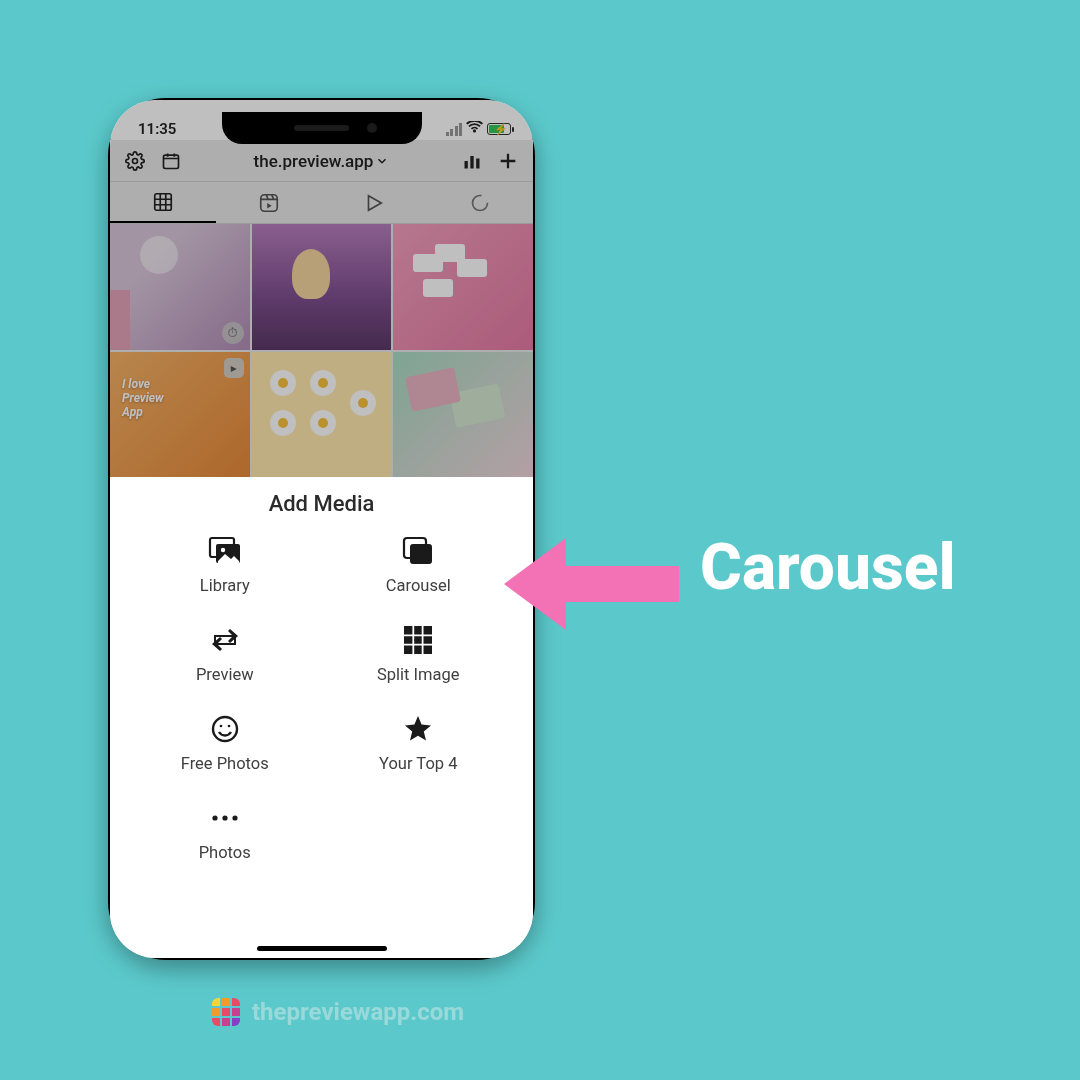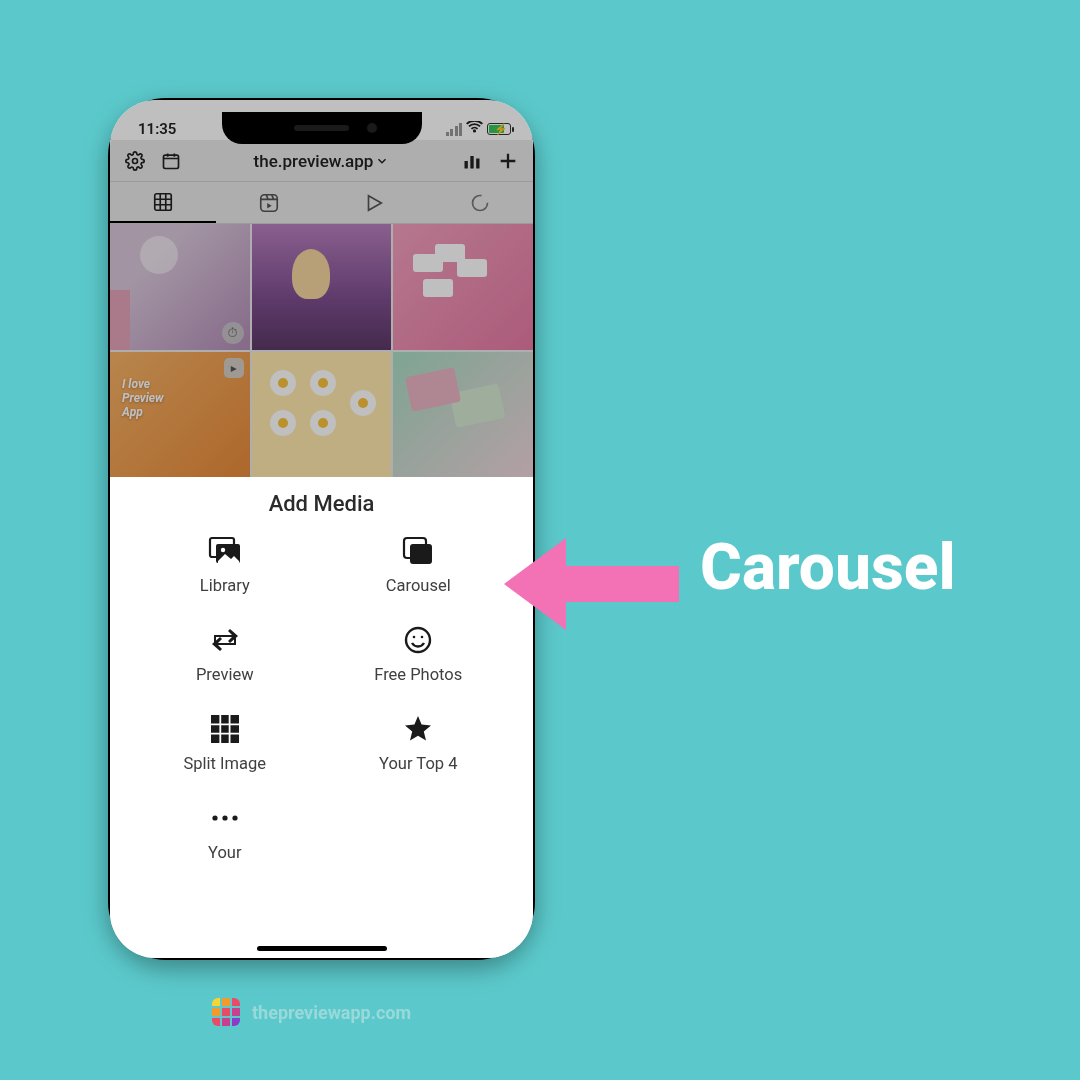--- a/index.html
+++ b/index.html
@@ -193,21 +193,21 @@
   }
   .logo span:nth-child(1){background:#f7d634}
   .logo span:nth-child(2){background:#f29a2e}
   .logo span:nth-child(3){background:#e94b66}
   .logo span:nth-child(4){background:#f29a2e}
   .logo span:nth-child(5){background:#e94b66}
   .logo span:nth-child(6){background:#c8418f}
   .logo span:nth-child(7){background:#e94b66}
   .logo span:nth-child(8){background:#c8418f}
   .logo span:nth-child(9){background:#8a3ec7}
-  .footer-text{ font-size:18px; font-weight:700; color:#99d9da;}
+  .footer-text{ font-size:24px; font-weight:700; color:#99d9da;}
 </style>
 </head>
 <body>
 
 <div class="phone">
   <div class="notch">
     <div class="speaker"></div>
       <div class="cam"></div>
   </div>
   <div class="screen">
@@ -340,59 +340,59 @@
           <div class="micon">
             <svg width="34" height="26" viewBox="0 0 34 26" fill="#1a1a1a">
                 <path d="M6 8h18l-4-4 2-2 8 7-8 7-2-2 4-4H8v6H6zM28 18H10l4 4-2 2-8-7 8-7 2 2-4 4h16v-6h2z"></path>
               </svg>
           </div>
           <span class="mlabel">Preview</span>
         </div>
 
         <div class="mi">
           <div class="micon">
+            <svg width="28" height="28" viewBox="0 0 28 28" fill="#1a1a1a">
+                <rect x="0" y="0" width="28" height="28"></rect>
+                <path stroke="#fff" stroke-width="1.8" d="M0 9.3h28M0 18.6h28M9.3 0v28M18.6 0v28"></path>
+              </svg>
+          </div>
+          <span class="mlabel">Split Image</span>
+        </div>
+
+        <div class="mi">
+          <div class="micon">
             <svg width="30" height="30" viewBox="0 0 30 30" fill="none" stroke="#1a1a1a" stroke-width="2.4">
                 <circle cx="15" cy="15" r="12"></circle>
                 <circle cx="11" cy="12" r="1.3" fill="#1a1a1a" stroke="none"></circle>
                 <circle cx="19" cy="12" r="1.3" fill="#1a1a1a" stroke="none"></circle>
                 <path d="M9 18c1.5 2.5 4 3.5 6 3.5s4.5-1 6-3.5"></path>
               </svg>
           </div>
           <span class="mlabel">Free Photos</span>
         </div>
 
-        <div class="mi">
-          <div class="micon">
-            <svg width="28" height="28" viewBox="0 0 28 28" fill="#1a1a1a">
-                <rect x="0" y="0" width="28" height="28"></rect>
-                <path stroke="#fff" stroke-width="1.8" d="M0 9.3h28M0 18.6h28M9.3 0v28M18.6 0v28"></path>
-              </svg>
-          </div>
-          <span class="mlabel">Split Image</span>
-        </div>
-
 
         <div class="mi">
           <div class="micon">
             <svg width="30" height="30" viewBox="0 0 30 30" fill="#1a1a1a">
                 <path d="M15 2l3.6 8.6 9.4.8-7.2 6.1 2.2 9.1L15 21.8l-8 4.8 2.2-9.1L2 11.4l9.4-.8z"></path>
               </svg>
           </div>
           <span class="mlabel">Your Top 4</span>
         </div>
 
         <div class="mi">
           <div class="micon">
             <svg width="30" height="10" viewBox="0 0 30 10" fill="#1a1a1a">
                 <circle cx="5" cy="5" r="2.6"></circle>
                 <circle cx="15" cy="5" r="2.6"></circle>
                 <circle cx="25" cy="5" r="2.6"></circle>
               </svg>
           </div>
-          <span class="mlabel">Your</span>
+          <span class="mlabel">Photos</span>
         </div>
 
       </div>
     </div>
 
     <div class="home-ind"></div>
   </div>
 </div>
 
 <div class="arrow-callout">

